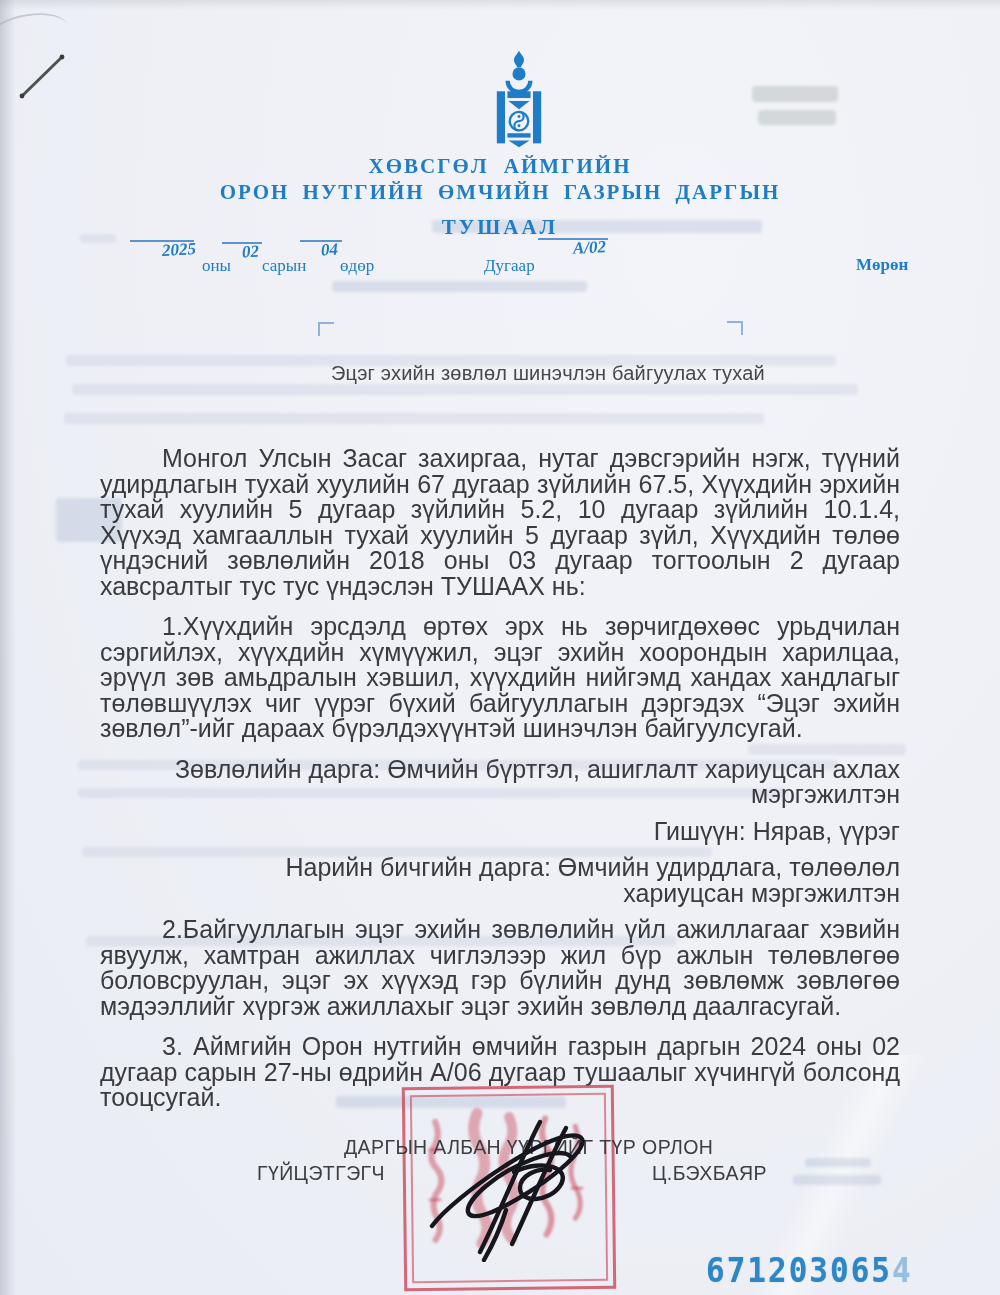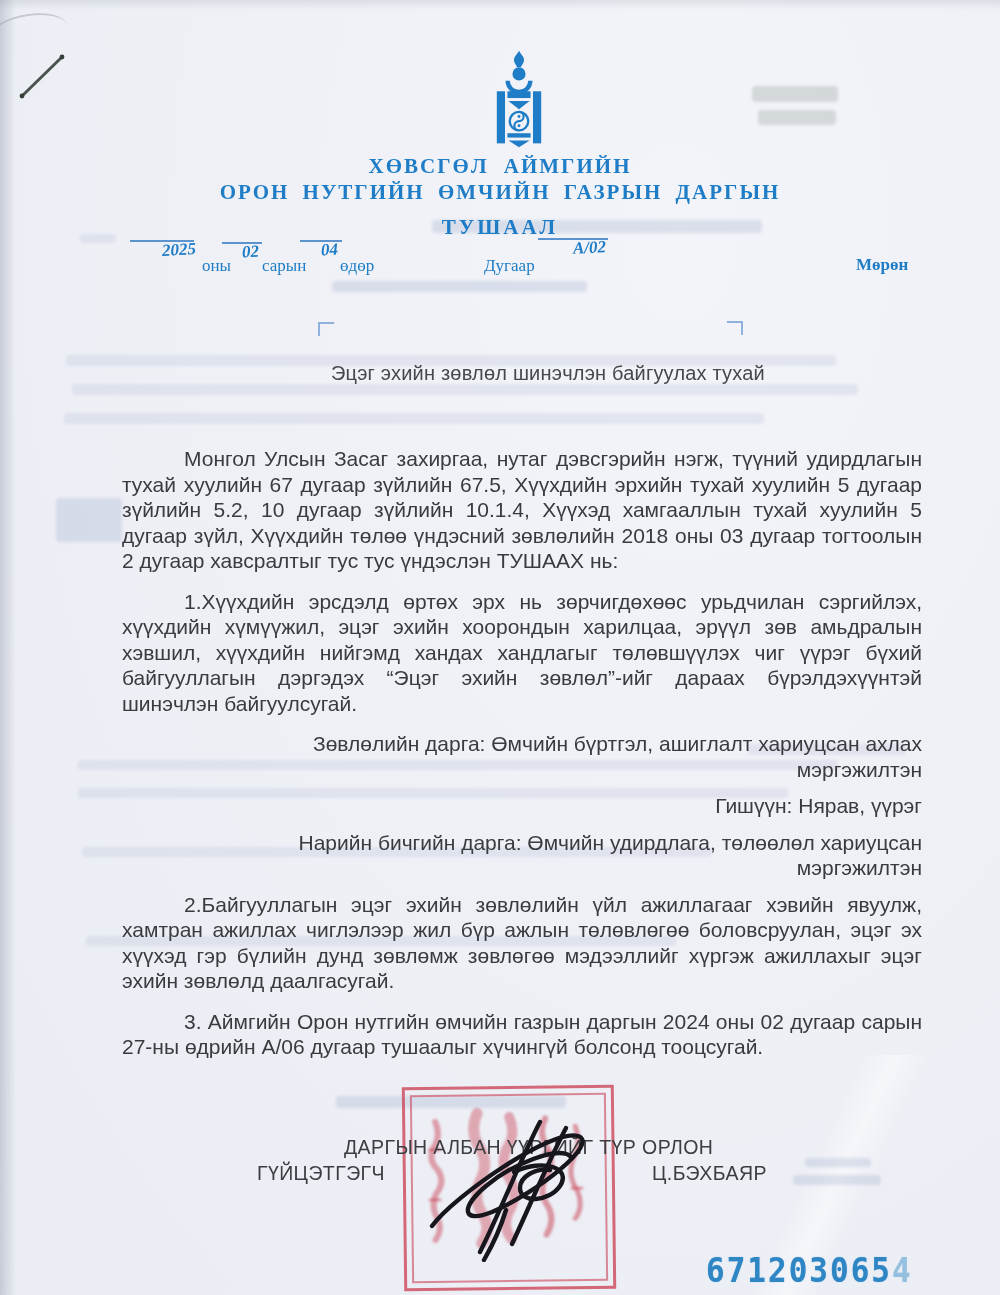--- a/index.html
+++ b/index.html
@@ -47,22 +47,22 @@
   .d-place{left:856px;top:255px;font-weight:bold;}
   
   .corner-mark{position:absolute;width:14px;height:12px;}
   .corner-mark.left{left:318px;top:322px;border-left:2px solid var(--corner-mark-blue,#8fb2dc);
     border-top:2px solid var(--corner-mark-blue,#8fb2dc);}
   .corner-mark.right{left:727px;top:321px;border-right:2px solid var(--corner-mark-blue,#8fb2dc);
     border-top:2px solid var(--corner-mark-blue,#8fb2dc);}
   
   .doc-title{position:absolute;left:0;top:362px;width:100%;text-align:center;
     font-size:20px;color:var(--title-text,#47484b);letter-spacing:.2px;padding-left:48px;}
-  .body-text{position:absolute;left:122px;top:446px;width:800px;
-    font-size:21px;line-height:25.5px;color:var(--text,#3a3b3e);text-align:justify;}
+  .body-text{position:absolute;left:100px;top:446px;width:800px;
+    font-size:25px;line-height:25.5px;color:var(--text,#3a3b3e);text-align:justify;}
   .body-text p{margin:0 0 15px 0;text-indent:62px;}
   .body-text p.list-line{text-align:right;margin:0 0 11px 0;}
   
   .sig{position:absolute;font-size:19.5px;color:#3c3d40;letter-spacing:.4px;}
   .sig-1{left:344px;top:1136px;}
   .sig-2{left:257px;top:1162px;}
   .sig-name{left:652px;top:1162px;}
   
   .stamp{position:absolute;left:403px;top:1086px;width:206px;height:198px;
     transform:rotate(-.7deg);

